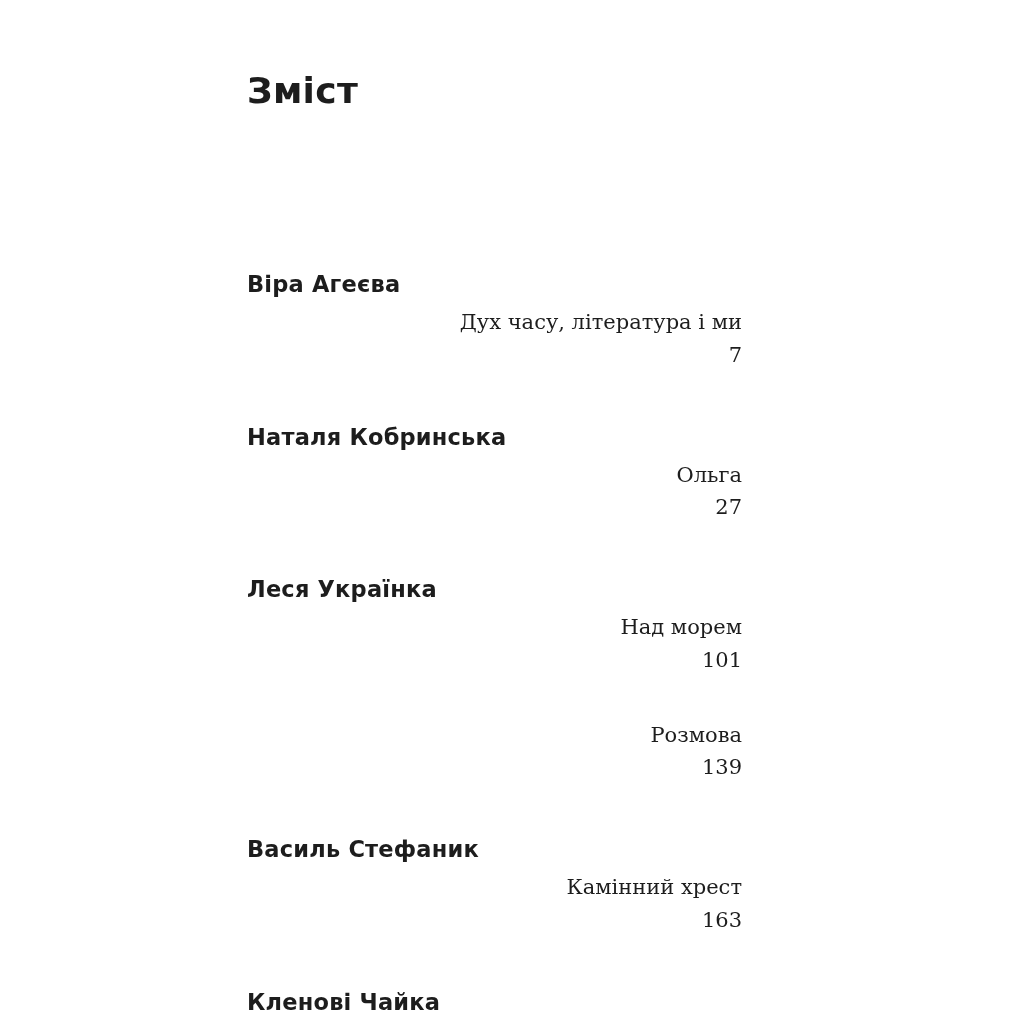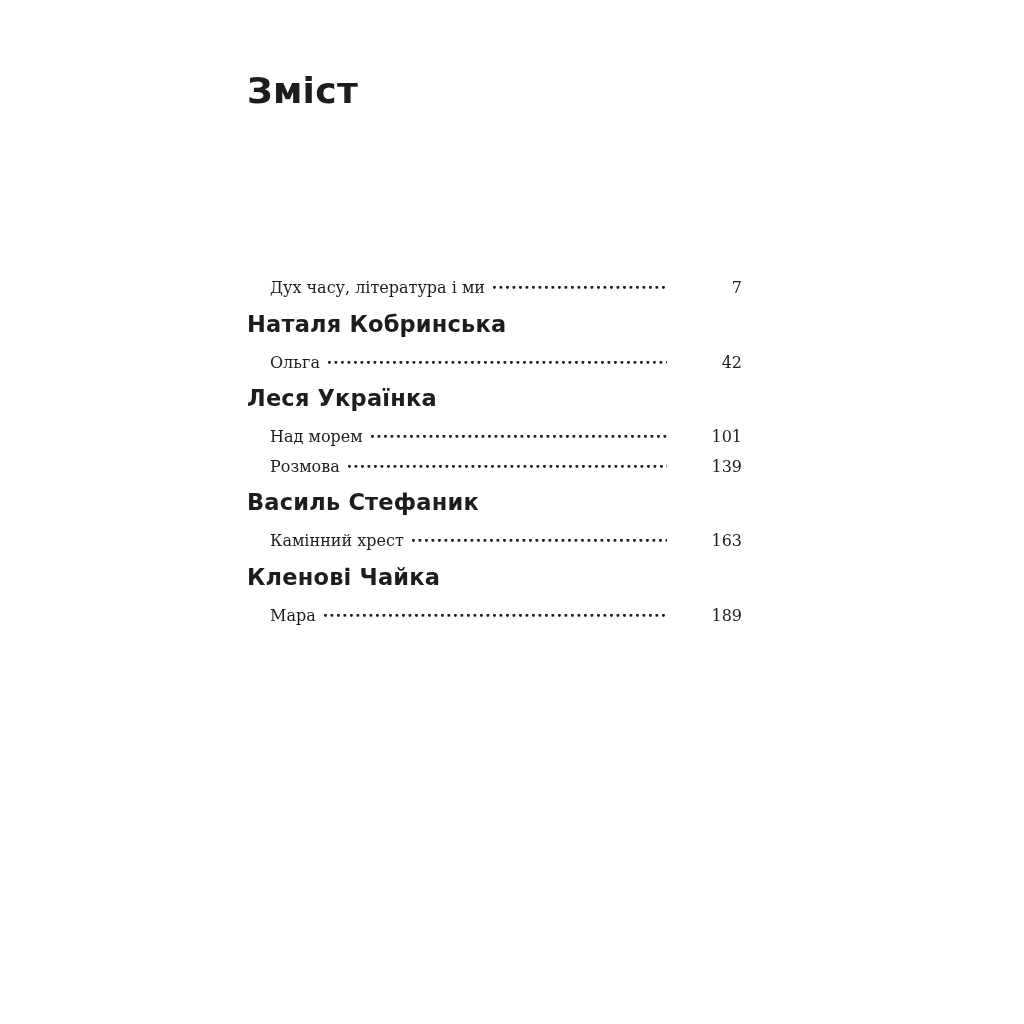--- a/index.html
+++ b/index.html
@@ -42,25 +42,26 @@
   .author-heading {
     font-family: "DejaVu Sans", "Liberation Sans", sans-serif;
     font-weight: 700;
     font-size: 22.5px;
     line-height: 23px;
     letter-spacing: 0.2px;
     margin: 0 0 12px 0;
   }
   .toc-entry {
     display: flex;
-    align-items: center;
+    align-items: flex-end;
     padding-left: 23px;
     font-family: "DejaVu Serif", "Liberation Serif", serif;
-    font-size: 16px;
+    font-size: 21px;
     line-height: 29.5px;
+    flex-direction: column;
   }
   .work-title {
     white-space: nowrap;
     flex: 0 0 auto;
   }
   .dot-leader {
     flex: 1 1 auto;
     height: 3px;
     margin-left: 8px;
     background-image: radial-gradient(circle at 1.4px 1.4px, #1d1d1d 1.25px, rgba(0,0,0,0) 1.55px);
@@ -80,33 +81,34 @@
 <body>
 
 <div class="page">
   <div class="content">
 
     <h1 class="page-title">Зміст</h1>
 
     <div class="toc">
 
       <div class="toc-section">
+        <h2 class="author-heading">Віра Агеєва</h2>
         <div class="toc-entry">
           <span class="work-title">Дух часу, література і ми</span>
           <span class="dot-leader"></span>
           <span class="page-number">7</span>
         </div>
       </div>
 
       <div class="toc-section">
         <h2 class="author-heading">Наталя Кобринська</h2>
         <div class="toc-entry">
           <span class="work-title">Ольга</span>
           <span class="dot-leader"></span>
-          <span class="page-number">42</span>
+          <span class="page-number">27</span>
         </div>
       </div>
 
 
       <div class="toc-section">
         <h2 class="author-heading">Леся Українка</h2>
         <div class="toc-entry">
           <span class="work-title">Над морем</span>
           <span class="dot-leader"></span>
           <span class="page-number">101</span>

